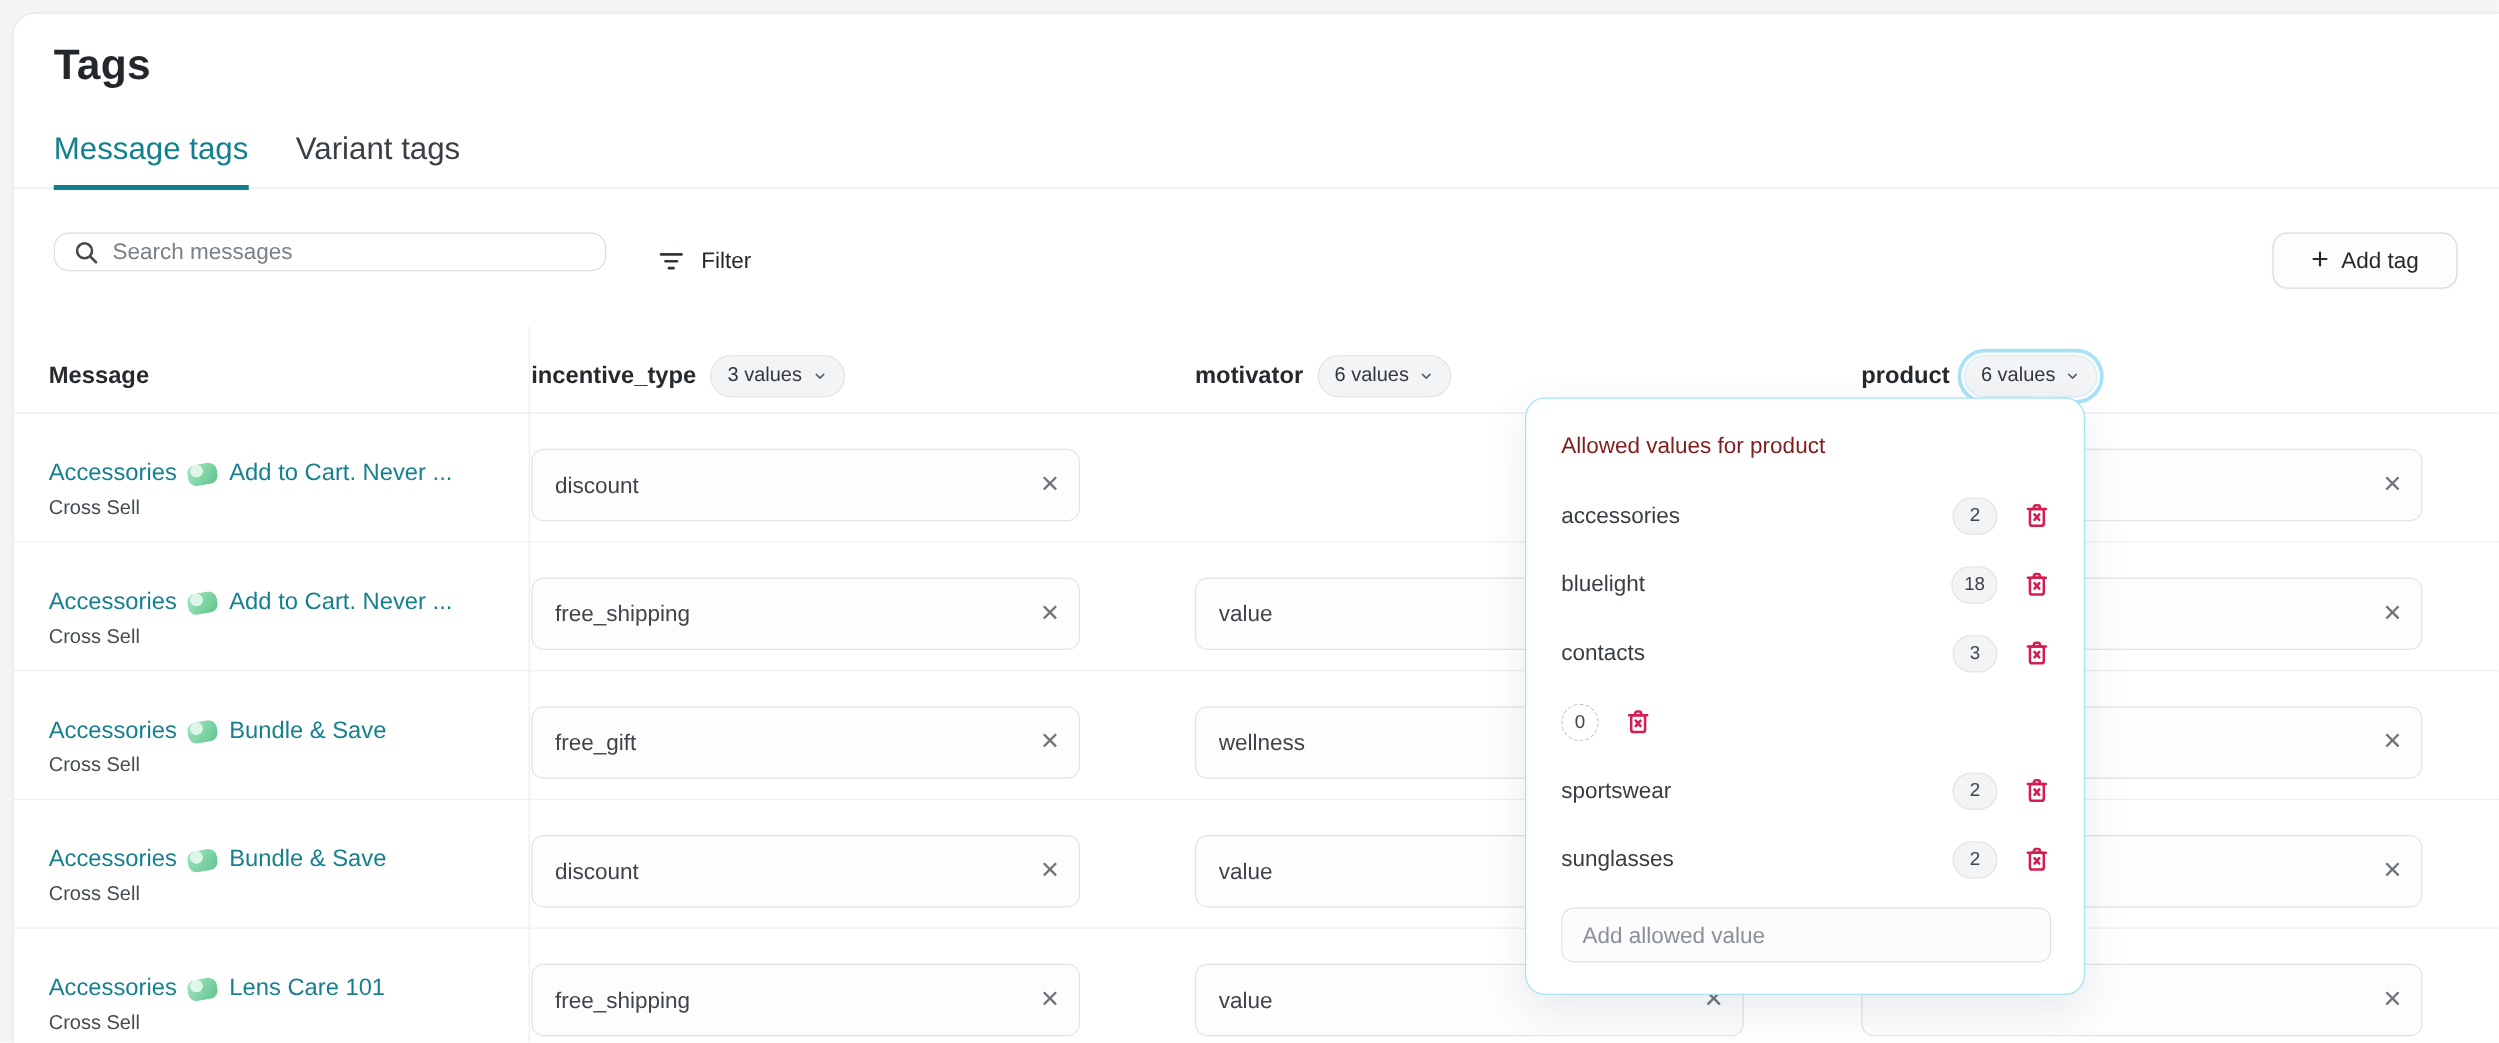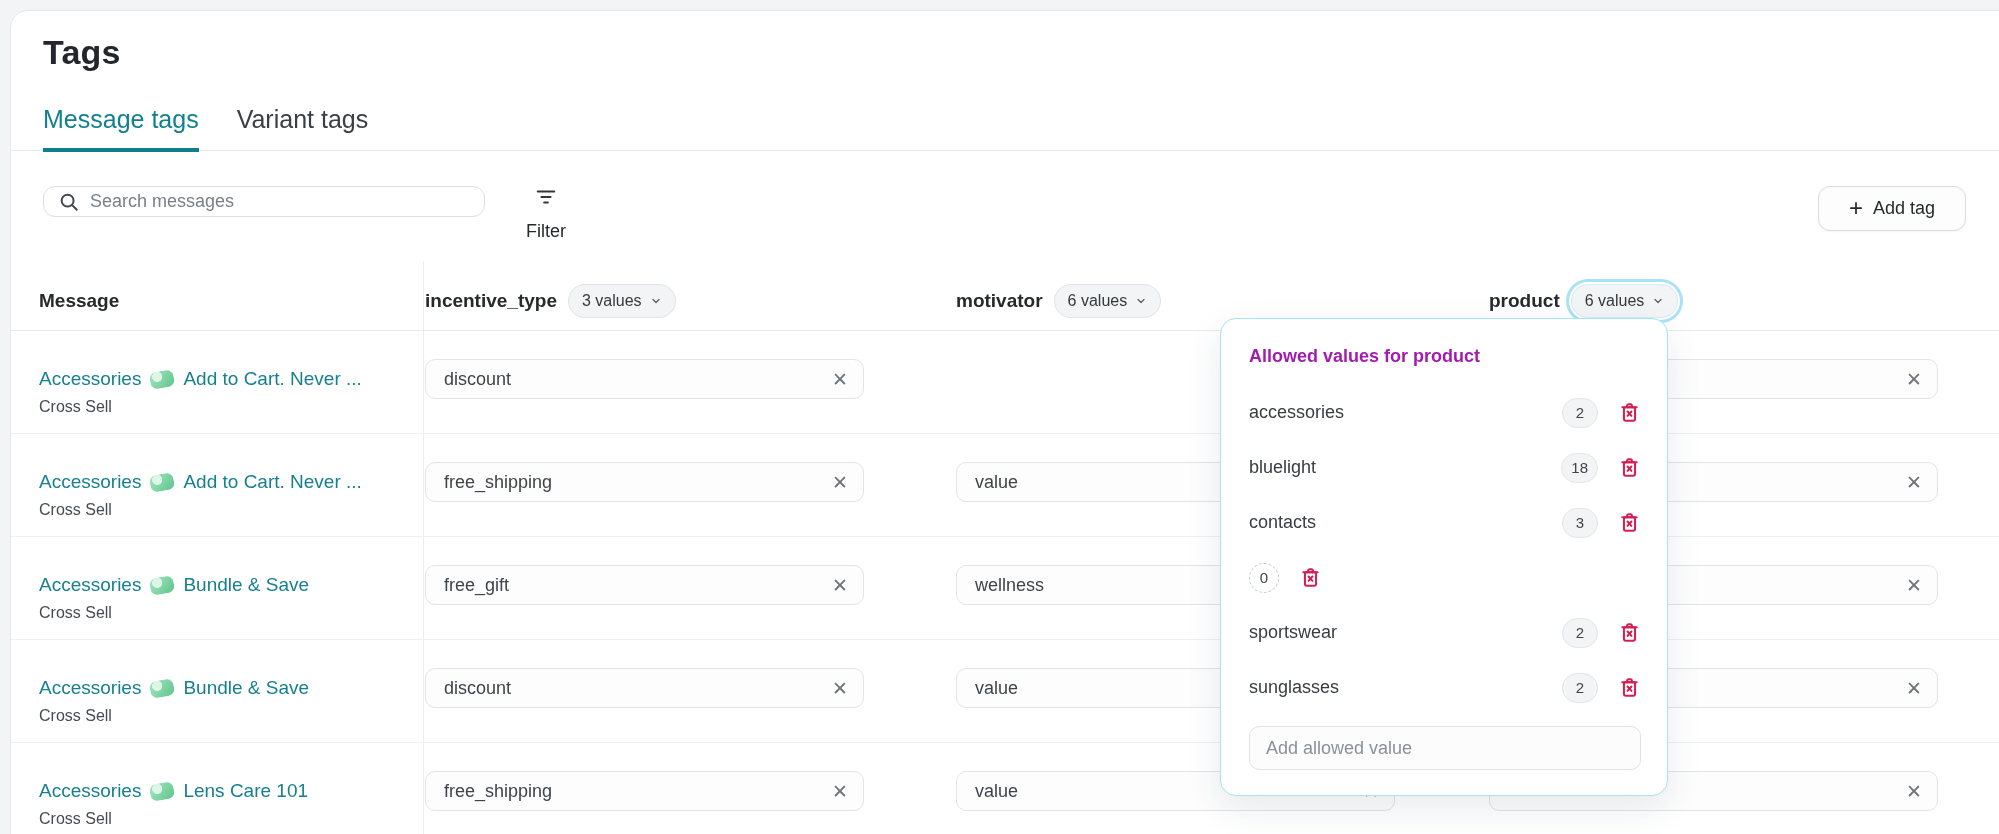--- a/index.html
+++ b/index.html
@@ -40,21 +40,21 @@
   }
   .search-box input {
     border:none; outline:none; flex:1; font-size:18px; color:#33383d;
     font-family:"Liberation Sans", sans-serif; background:transparent;
   }
   .search-box input::placeholder { color:#7a8087; }
   .filter-btn {
     position:absolute; left:505px; top:175px; height:45px;
     display:flex; align-items:center; gap:13px;
     background:transparent; border:none; font-size:18px; color:#26292b;
-    font-family:"Liberation Sans", sans-serif; cursor:pointer; padding:0 10px;flex-direction:column;
+    font-family:"Liberation Sans", sans-serif; cursor:pointer; padding:0 10px;
   }
   .add-tag-btn {
     position:absolute; left:1807px; top:175px; width:148px; height:45px;
     background:#fdfdfd; border:1px solid #d9dbde; border-radius:12px;
     display:flex; align-items:center; justify-content:center; gap:10px;
     font-size:18px; color:#26292b; font-family:"Liberation Sans", sans-serif;
     cursor:pointer; box-shadow:0 1px 2px rgba(0,0,0,.04);
   }
   .add-tag-btn .plus { font-size:24px; font-weight:400; color:#26292b; line-height:1; margin-top:-2px; }
   
@@ -93,39 +93,39 @@
   .soap {
     display:inline-block; width:24px; height:17px; border-radius:7px;
     margin:0 9px; flex:0 0 auto;
     background:
       radial-gradient(circle at 32% 30%, #ddf6e8 0 24%, rgba(0,0,0,0) 26%),
       linear-gradient(135deg,#a5e6c3,#5fc48b);
     transform:rotate(-10deg);
   }
   .msg-sub { font-size:16px; color:#454b52; margin-top:7px; }
   .chip {
-    position:absolute; top:28px; height:40px; width:439px;
+    position:absolute; top:28px; height:58px; width:439px;
     background:#fdfdfd; border:1px solid #e2e4e6; border-radius:10px;
     display:flex; align-items:center; padding:0 46px 0 18px;
   }
   .chip.c1 { left:414px; }
   .chip.c2 { left:945px; }
   .chip.c3 { left:1478px; width:449px; }
   .chip-text { font-size:18px; color:#3f444a; white-space:nowrap; overflow:hidden; }
   .chip-x {
     position:absolute; right:15px; top:50%; transform:translateY(-50%);
     font-size:19px; color:#6f747a; cursor:pointer; line-height:1;
   }
   
   .popover {
     position:absolute; left:1220px; top:318px; width:448px; height:478px;
     background:#ffffff; border:1.5px solid #a9e2f3; border-radius:16px;
     box-shadow:0 12px 34px rgba(30,60,80,.10); z-index:20;
   }
-  .pop-head { position:absolute; left:28px; top:27px; font-size:18px; font-weight:700; color:#a21caf;text-align:center; }
+  .pop-head { position:absolute; left:28px; top:27px; font-size:18px; font-weight:400; color:#7f1d1d;text-align:center; }
   .pop-list { position:absolute; left:0; right:0; top:66px; }
   .val-row {
     height:55px; display:flex; align-items:center;
     padding:0 26px 0 28px;
   }
   .val-name { font-size:18px; color:#383d43; flex:1; white-space:nowrap; }
   .badge {
     min-width:36px; height:30px; border-radius:999px; padding:0 9px;
     background:#f3f4f5; border:1px solid #e3e5e7;
     display:flex; align-items:center; justify-content:center;

